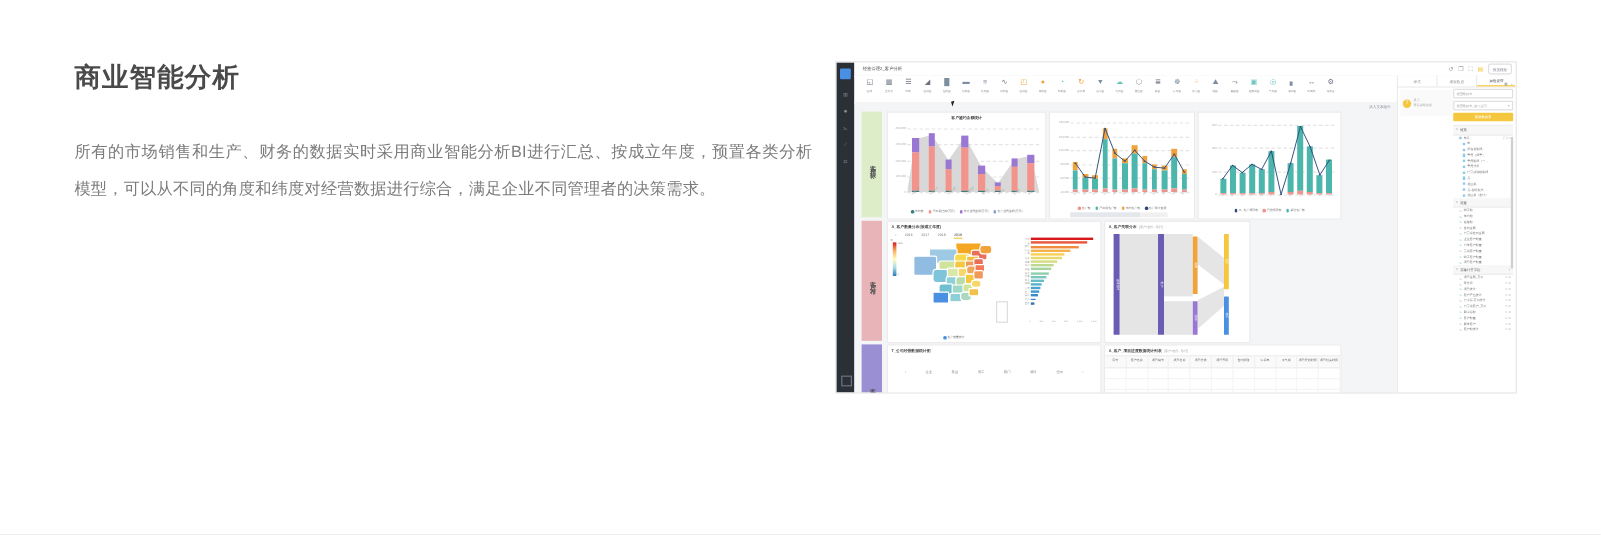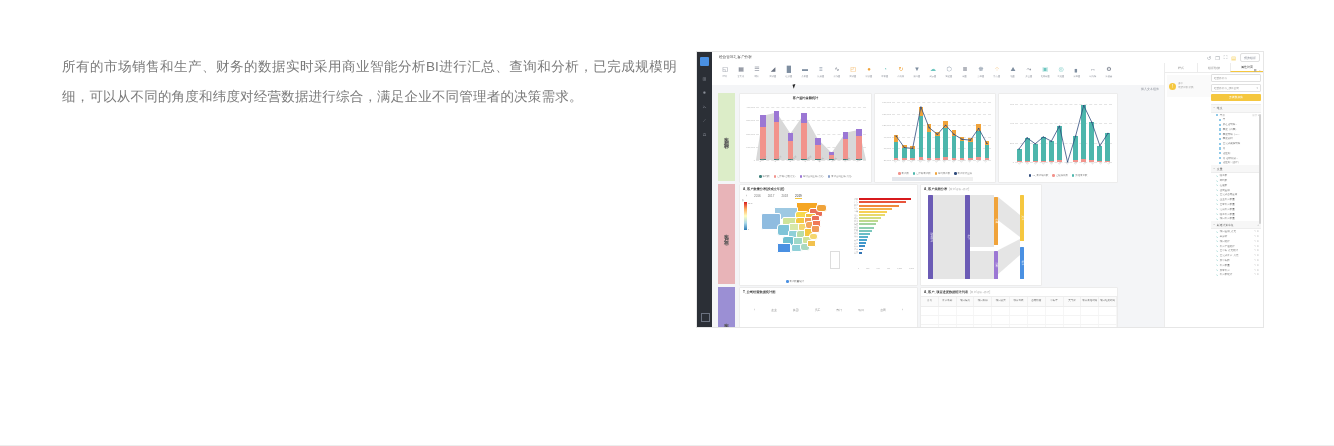--- a/index.html
+++ b/index.html
@@ -286,21 +286,22 @@
     border-radius: 1px;
   }
   .page-rule {
     position: absolute; left: 0; right: 0; bottom: 0; height: 1px; background: #ededed;
   }
 </style>
 </head>
 <body>
 
 <div class="text-col">
-  <p class="page-body">所有的市场销售和生产、财务的数据实时采用商业智能分析BI进行汇总、查询和分析，已完成规模明细，可以从不同的角度和纬度对经营数据进行综合，满足企业不同管理者的决策需求。</p>
+  <h1 class="page-title">商业智能分析</h1>
+  <p class="page-body">所有的市场销售和生产、财务的数据实时采用商业智能分析BI进行汇总、按成立年度，预置各类分析模型，可以从不同的角度和纬度对经营数据进行综合，满足企业不同管理者的决策需求。</p>
 </div>
 
 <div class="shot">
 
   <div class="rail">
     <div class="rail-logo"></div>
     <div class="rail-ic" style="top:24px">▥</div>
     <div class="rail-ic" style="top:38px">✹</div>
     <div class="rail-ic" style="top:52px">⋋</div>
     <div class="rail-ic" style="top:66px">⟋</div>

